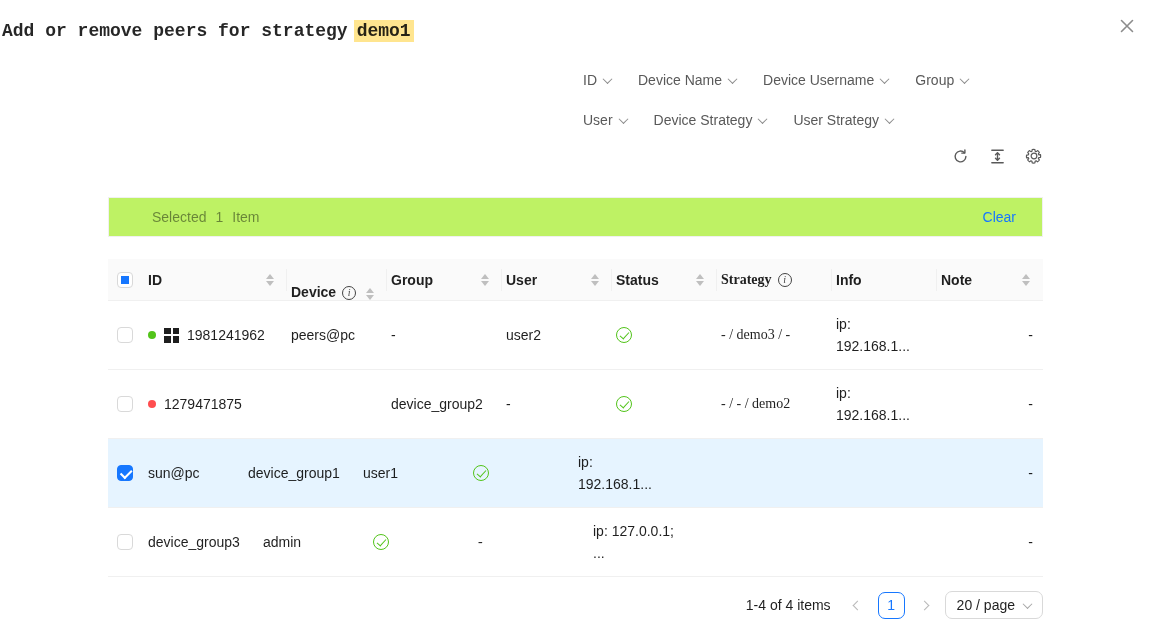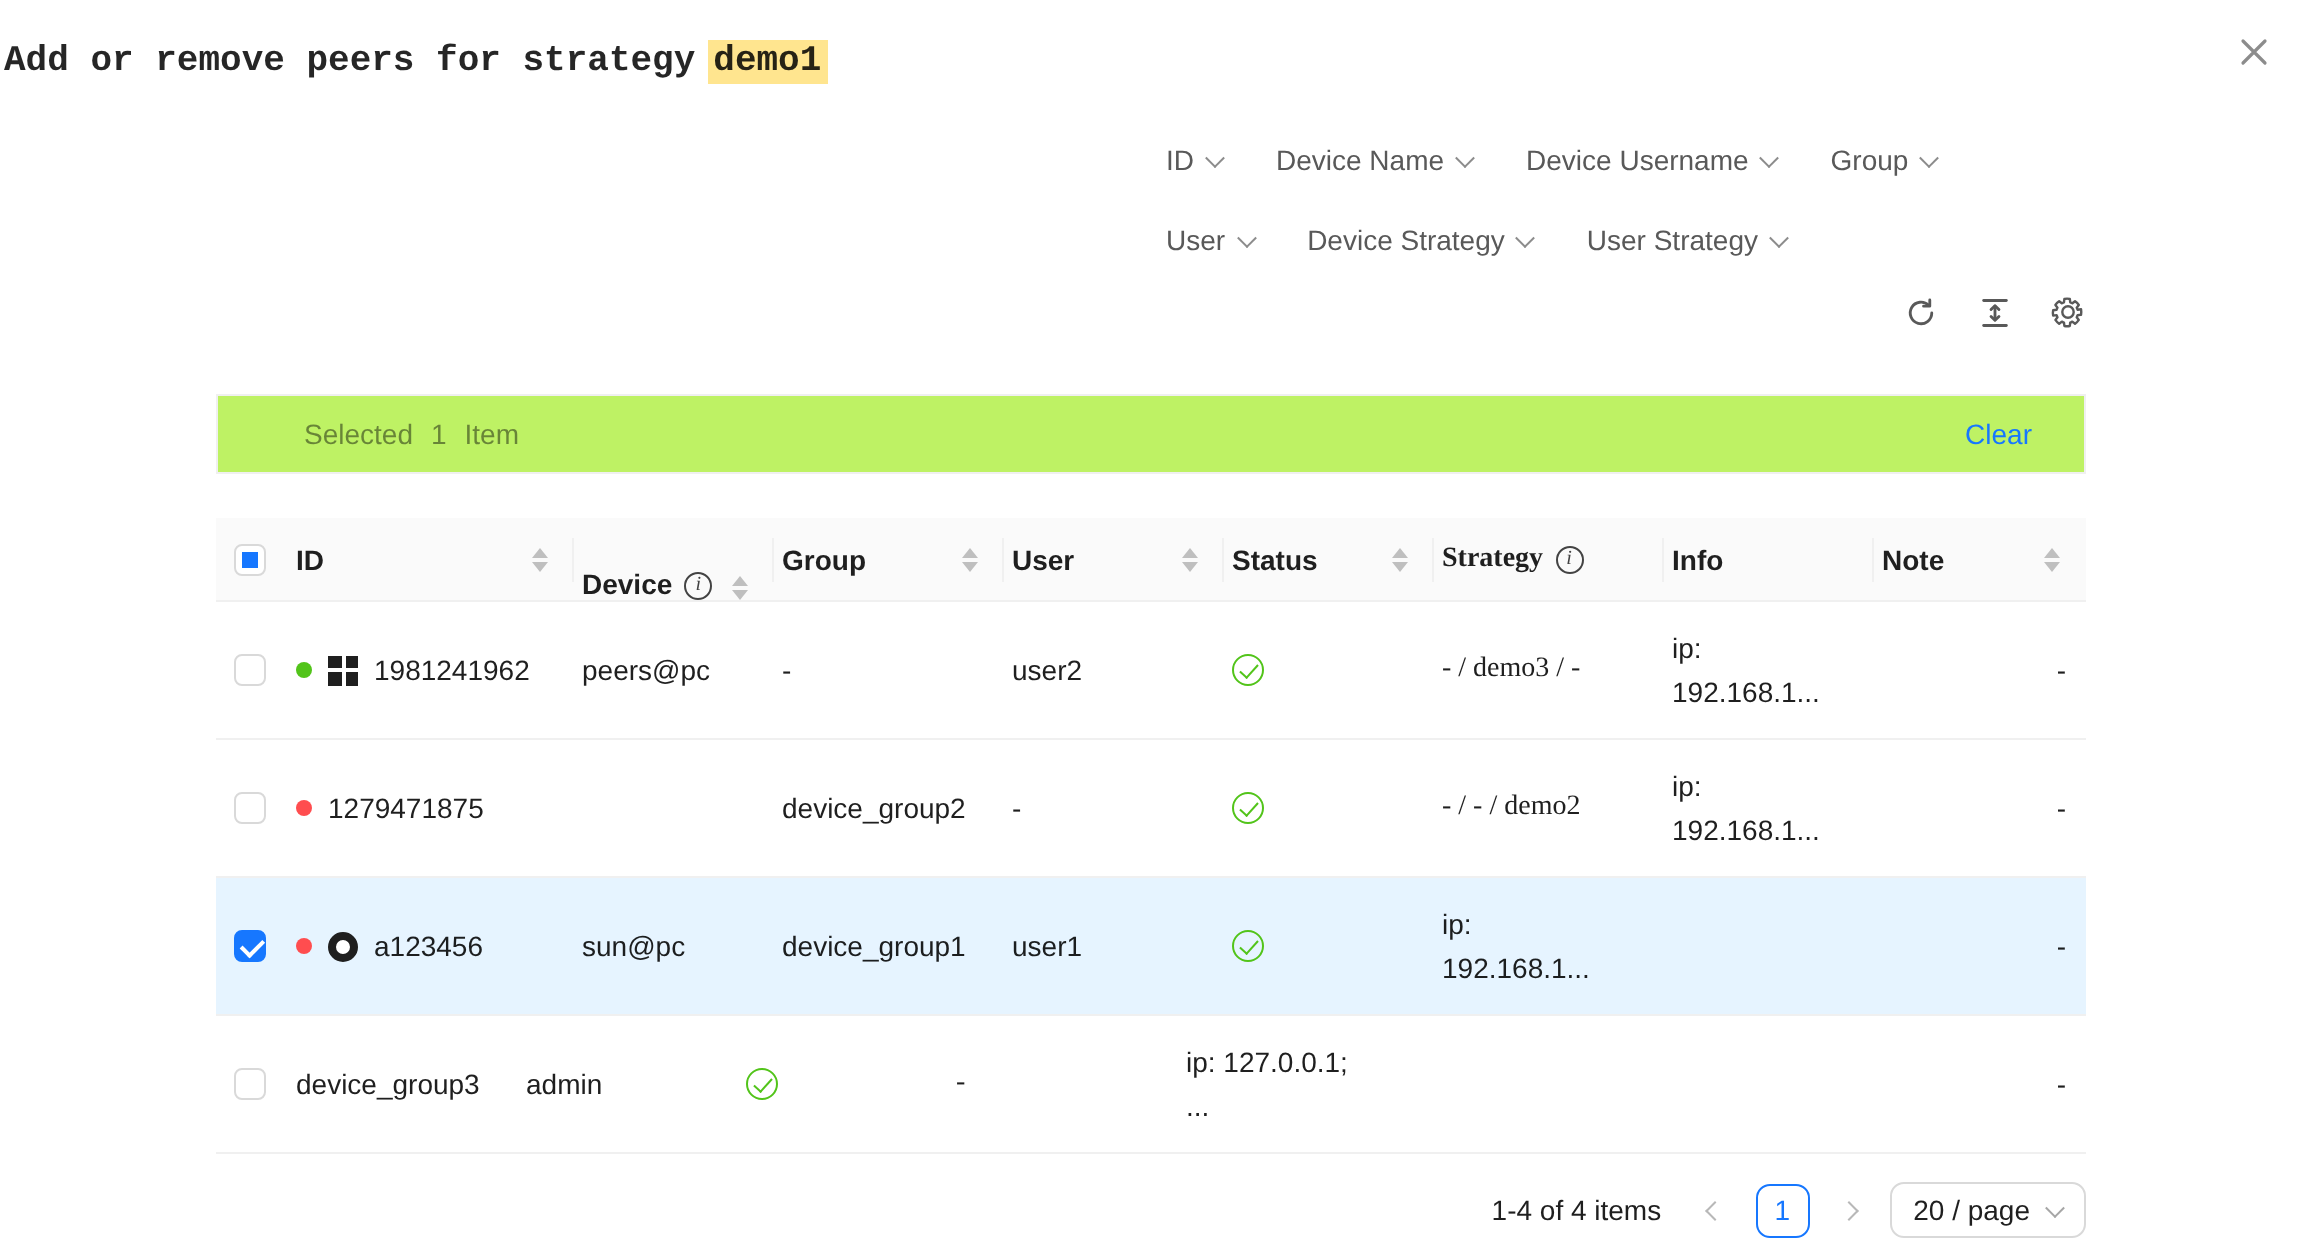--- a/index.html
+++ b/index.html
@@ -268,25 +268,20 @@
         </div>
       <div class="cell col-strategy txt">- / - / demo2</div>
       <div class="cell col-info txt">ip: 192.168.1...</div>
       <div class="cell col-note txt">-</div>
     </div>
 
     <div class="trow" data-selected="true">
       <div class="cell col-check" style="padding-left:9px;">
         <span class="checkbox" data-checked="true"></span>
       </div>
-      <div class="cell col-id id-cell">
-        <span class="dot" data-color="red"></span>
-        <span class="os" data-os="ring"></span>
-        <span>a123456</span>
-      </div>
       <div class="cell col-device txt">sun@pc</div>
       <div class="cell col-group txt">device_group1</div>
       <div class="cell col-user txt">user1</div>
       <div class="cell col-status">
           <span class="check-circle"></span>
         </div>
       <div class="cell col-info txt">ip: 192.168.1...</div>
       <div class="cell col-note txt">-</div>
     </div>
 

